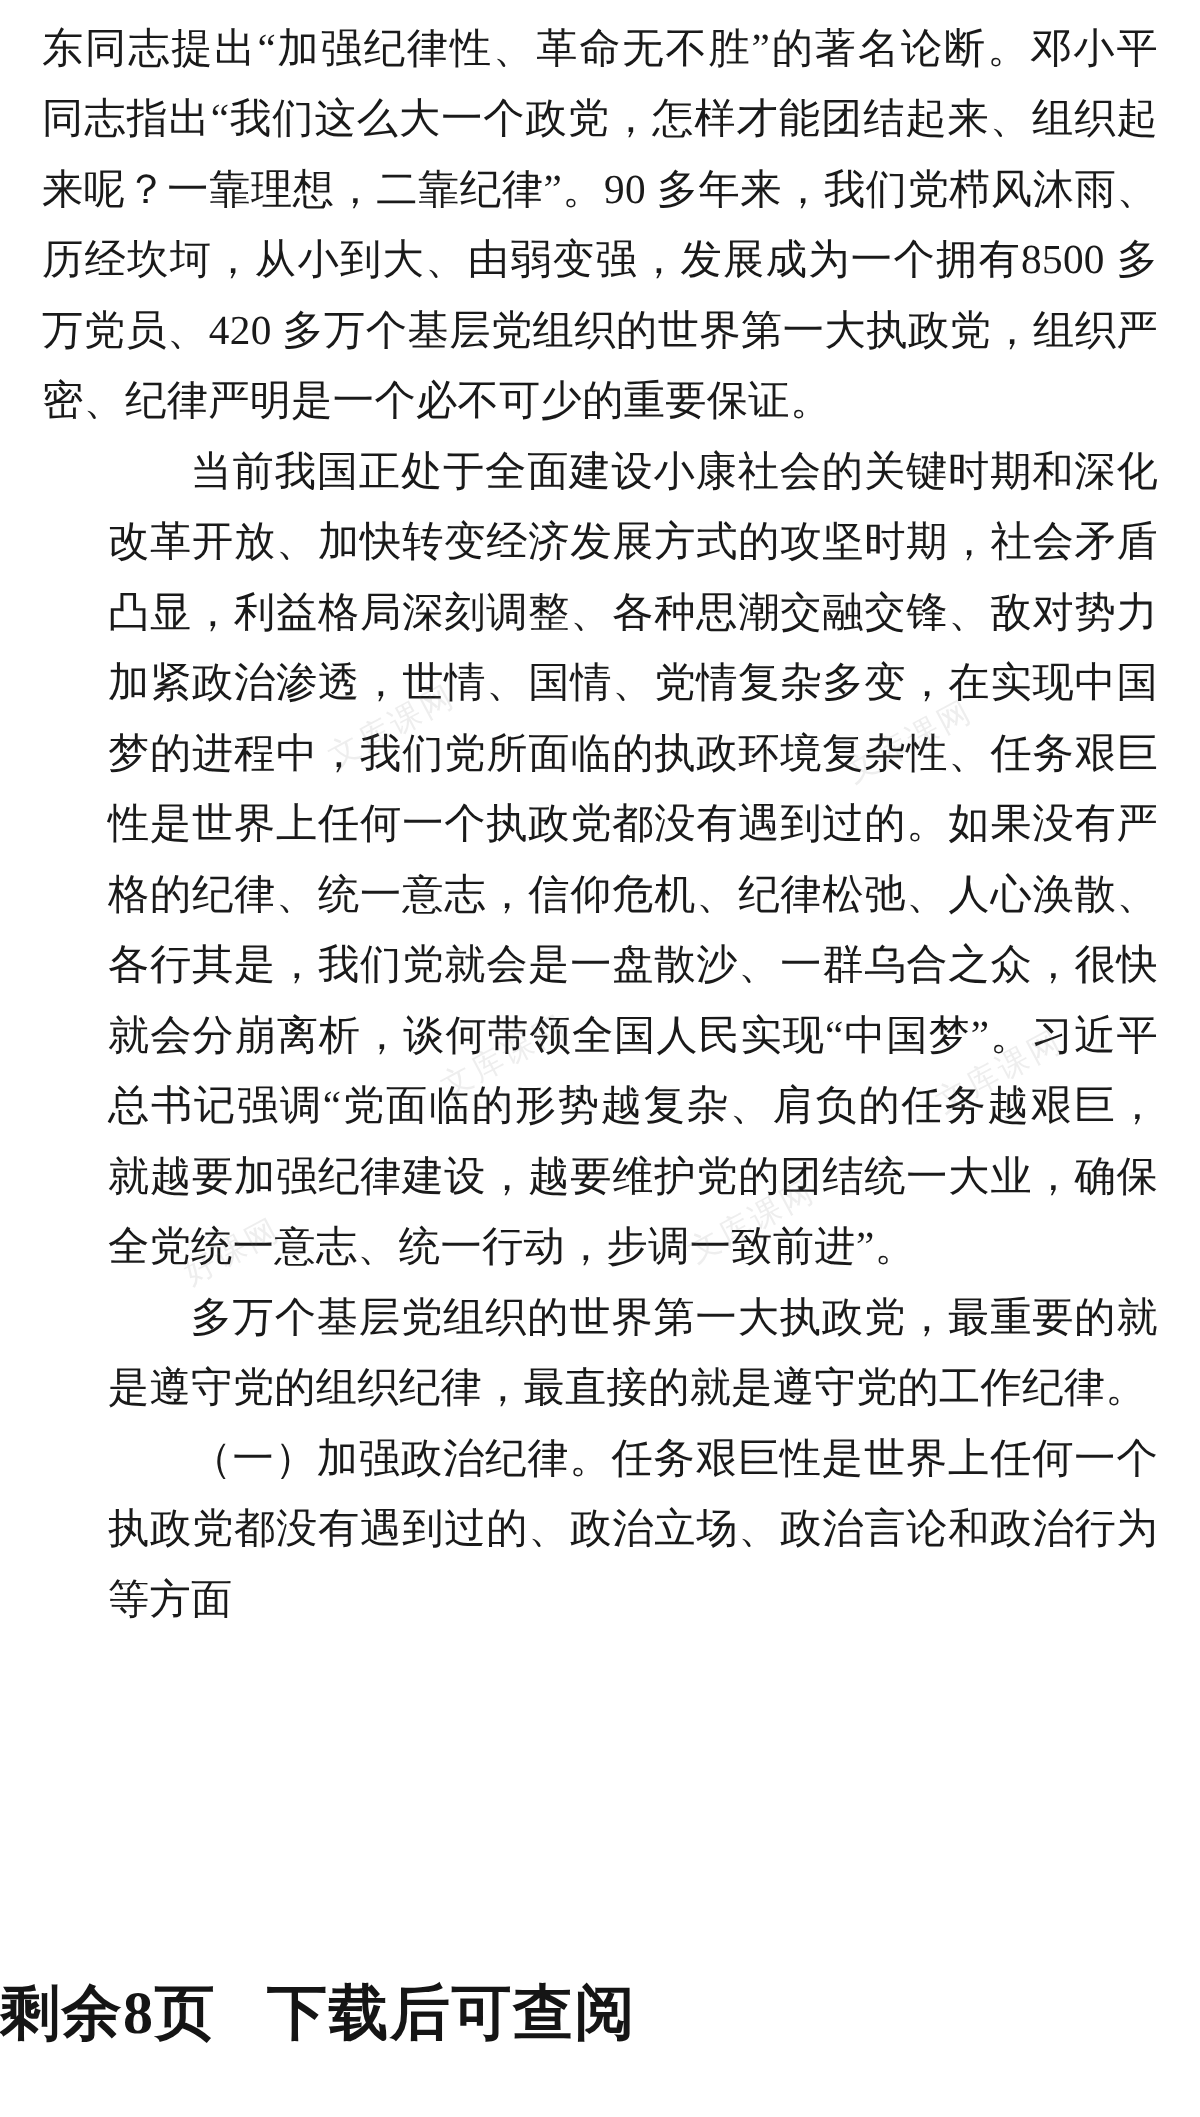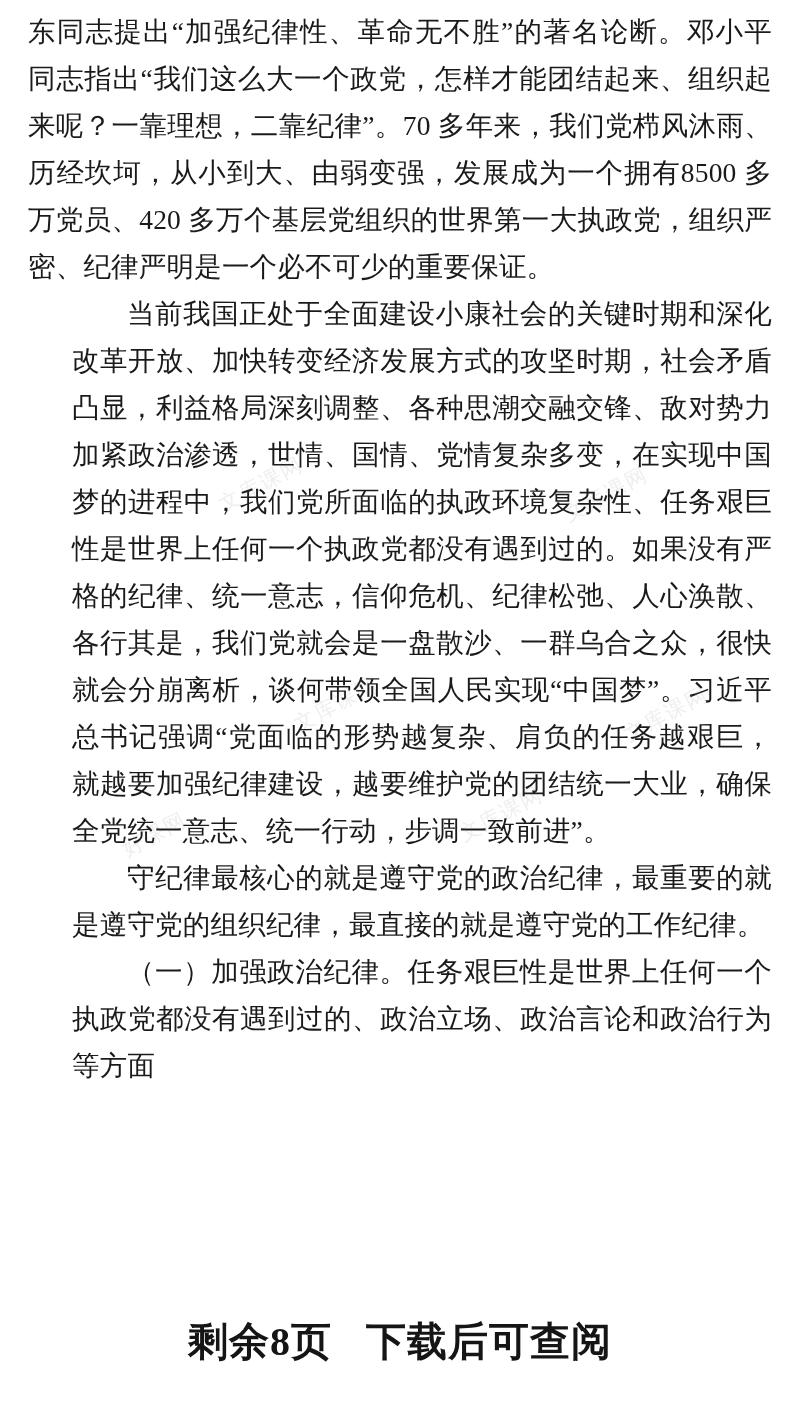--- a/index.html
+++ b/index.html
@@ -74,21 +74,20 @@
 
   .footer-banner {
     position: absolute;
     left: 0;
     bottom: 0;
     width: 800px;
     height: 140px;
     background: #ffffff;
     display: flex;
     align-items: center;
-    justify-content: center;
   }
   .footer-text {
     font-size: 40px;
     font-weight: bold;
     color: #151515;
     font-family: "Liberation Serif", "DejaVu Serif", serif;
     letter-spacing: 1px;
   }
   .footer-gap {
     display: inline-block;
@@ -111,23 +110,23 @@
   <div class="watermarks">
     <span class="wm wm1">文库课网</span>
     <span class="wm wm2">文库课网</span>
     <span class="wm wm3">文库课网</span>
     <span class="wm wm4">文库课网</span>
     <span class="wm wm5">好课网</span>
     <span class="wm wm6">文库课网</span>
   </div>
 
   <div class="doc-body">
-    <p class="para">东同志提出“加强纪律性、革命无不胜”的著名论断。邓小平同志指出“我们这么大一个政党，怎样才能团结起来、组织起来呢？一靠理想，二靠纪律”。70 多年来，我们党栉风沐雨、历经坎坷，从小到大、由弱变强，发展成为一个拥有8500 多万党员、420 多万个基层党组织的世界第一大执政党，组织严密、纪律严明是一个必不可少的重要保证。</p>
+    <p class="para">东同志提出“加强纪律性、革命无不胜”的著名论断。邓小平同志指出“我们这么大一个政党，怎样才能团结起来、组织起来呢？一靠理想，二靠纪律”。90 多年来，我们党栉风沐雨、历经坎坷，从小到大、由弱变强，发展成为一个拥有8500 多万党员、420 多万个基层党组织的世界第一大执政党，组织严密、纪律严明是一个必不可少的重要保证。</p>
     <p class="para indent">当前我国正处于全面建设小康社会的关键时期和深化改革开放、加快转变经济发展方式的攻坚时期，社会矛盾凸显，利益格局深刻调整、各种思潮交融交锋、敌对势力加紧政治渗透，世情、国情、党情复杂多变，在实现中国梦的进程中，我们党所面临的执政环境复杂性、任务艰巨性是世界上任何一个执政党都没有遇到过的。如果没有严格的纪律、统一意志，信仰危机、纪律松弛、人心涣散、各行其是，我们党就会是一盘散沙、一群乌合之众，很快就会分崩离析，谈何带领全国人民实现“中国梦”。习近平总书记强调“党面临的形势越复杂、肩负的任务越艰巨，就越要加强纪律建设，越要维护党的团结统一大业，确保全党统一意志、统一行动，步调一致前进”。</p>
-    <p class="para indent">守纪律最核心的就是遵守党的政治纪律，最重要的就是遵守党的组织纪律，最直接的就是遵守党的工作纪律。</p>
+    <p class="para indent">多万个基层党组织的世界第一大执政党，最重要的就是遵守党的组织纪律，最直接的就是遵守党的工作纪律。</p>
     <p class="para indent">（一）加强政治纪律。任务艰巨性是世界上任何一个执政党都没有遇到过的、政治立场、政治言论和政治行为等方面</p>
   </div>
 
 </div>
 
 <div class="fade-strip"></div>
 
 <div class="footer-banner">
   <div class="footer-text">
     <span>剩余8页</span><span class="footer-gap"></span><span>下载后可查阅</span>

